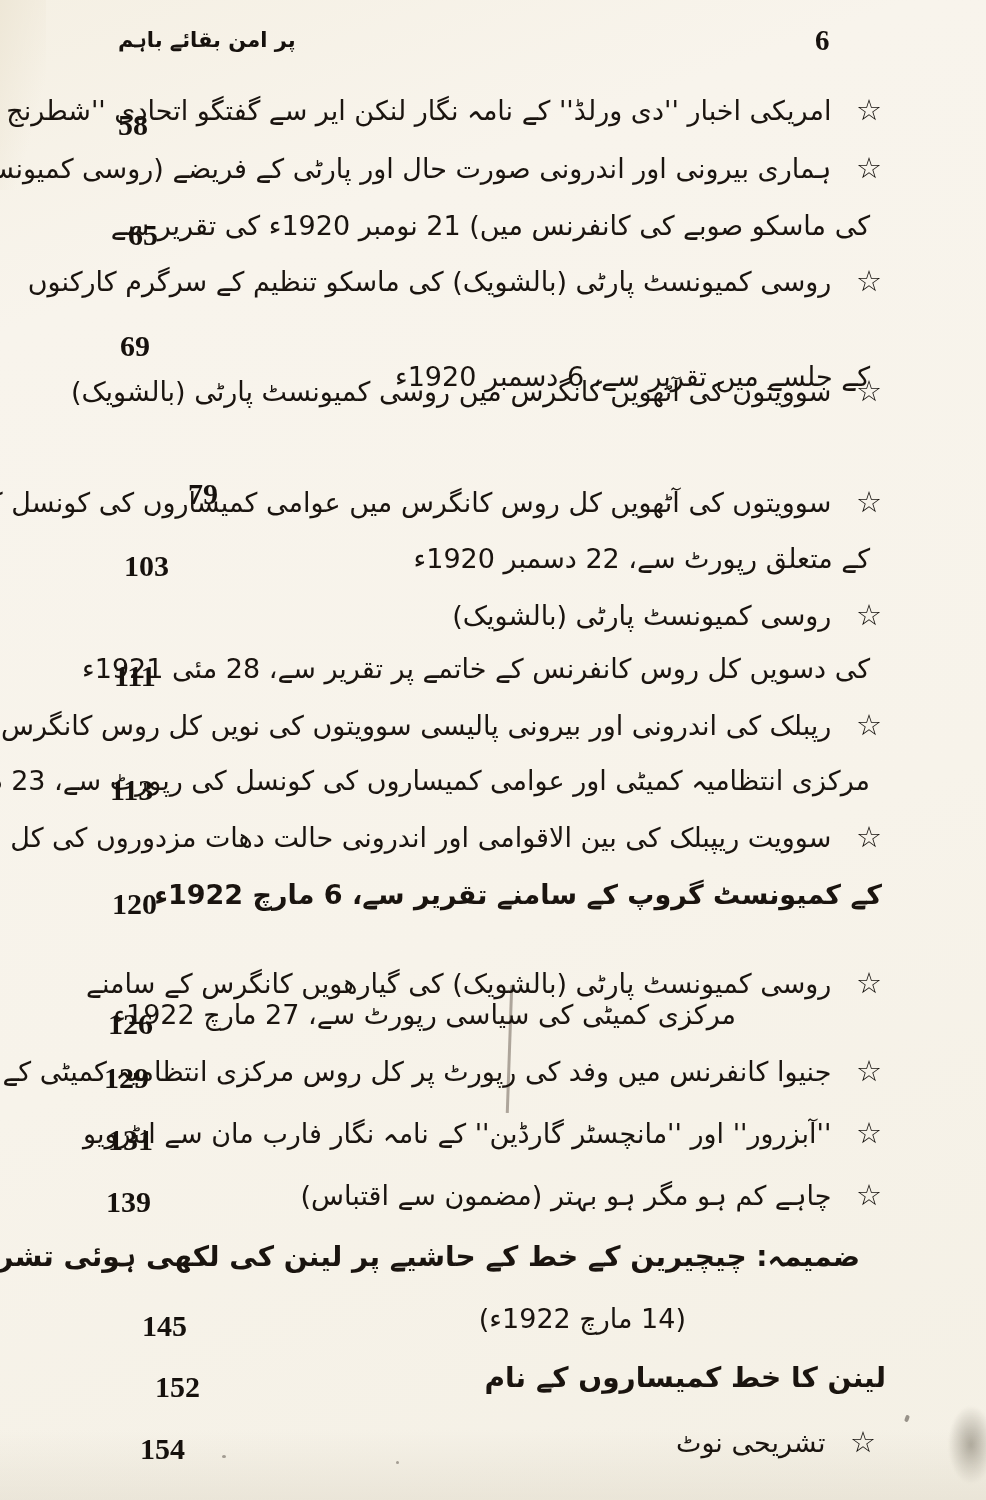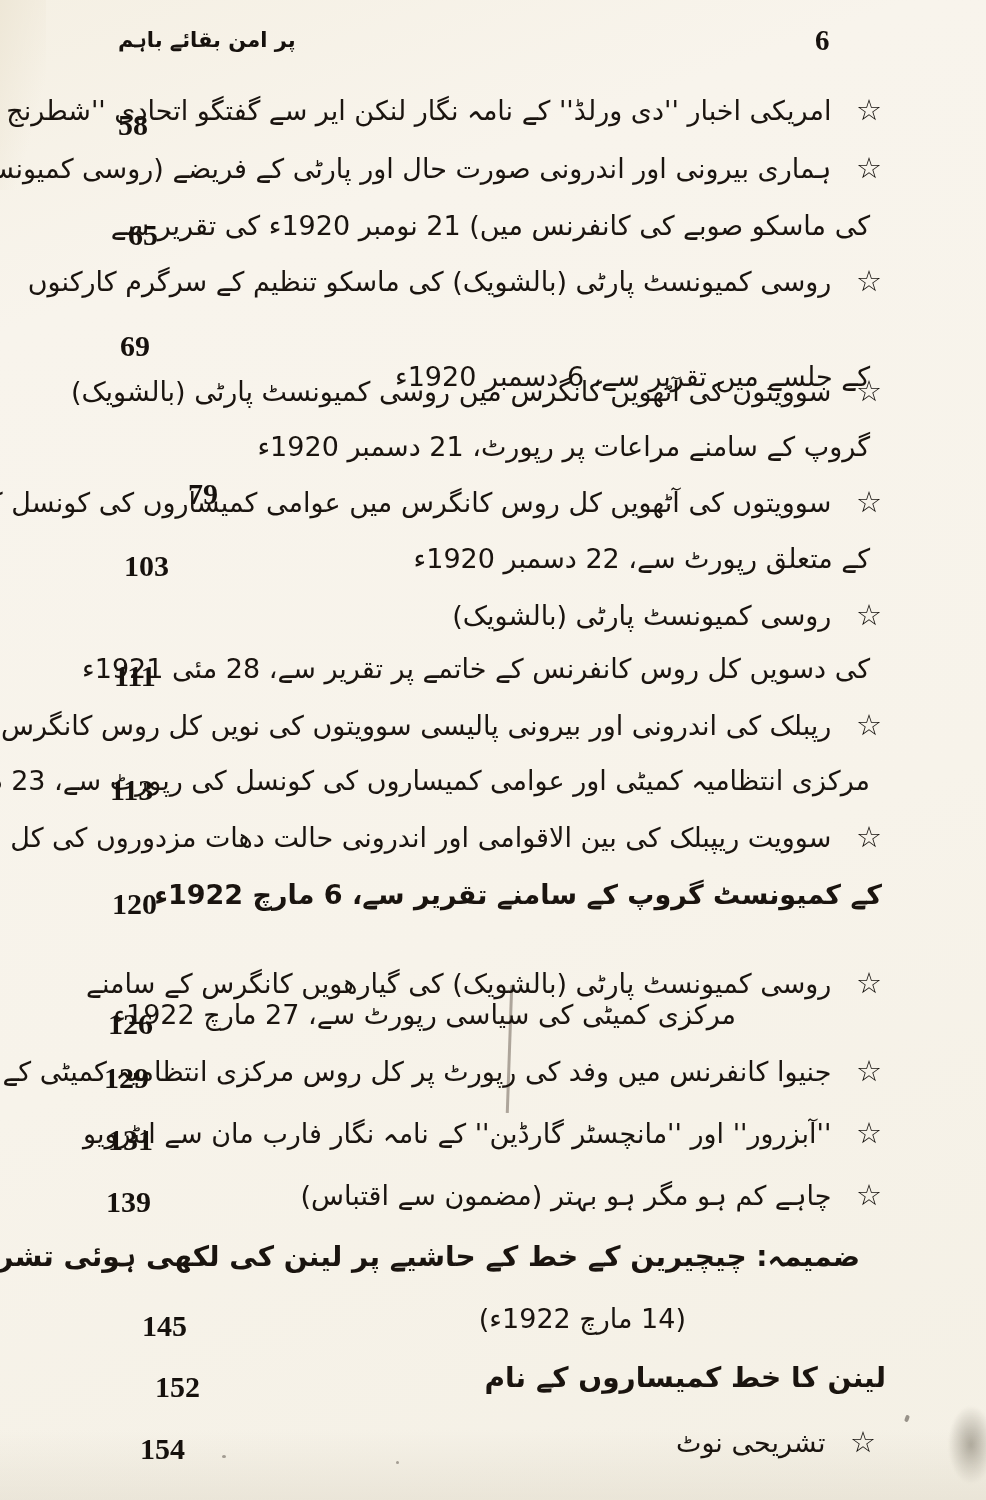--- a/index.html
+++ b/index.html
@@ -100,23 +100,20 @@
     <span class="star">☆</span>
     <span class="txt">روسی کمیونسٹ پارٹی (بالشویک) کی ماسکو تنظیم کے سرگرم کارکنوں</span>
   </div>
   <div class="row r4">
     <span class="txt">کے جلسے میں تقریر سے، 6 دسمبر 1920ء</span>
   </div>
   <div class="row r5">
     <span class="star">☆</span>
     <span class="txt">سوویتوں کی آٹھویں کانگرس میں روسی کمیونسٹ پارٹی (بالشویک)</span>
   </div>
-  <div class="row r6">
-    <span class="txt">گروپ کے سامنے مراعات پر رپورٹ، 21 دسمبر 1920ء</span>
-  </div>
   <div class="row r7">
     <span class="star">☆</span>
     <span class="txt">سوویتوں کی آٹھویں کل روس کانگرس میں عوامی کمیساروں کی کونسل کی سرگرمیوں</span>
   </div>
   <div class="row r8">
     <span class="txt">کے متعلق رپورٹ سے، 22 دسمبر 1920ء</span>
   </div>
   <div class="row r9">
     <span class="star">☆</span>
     <span class="txt">روسی کمیونسٹ پارٹی (بالشویک)</span>

